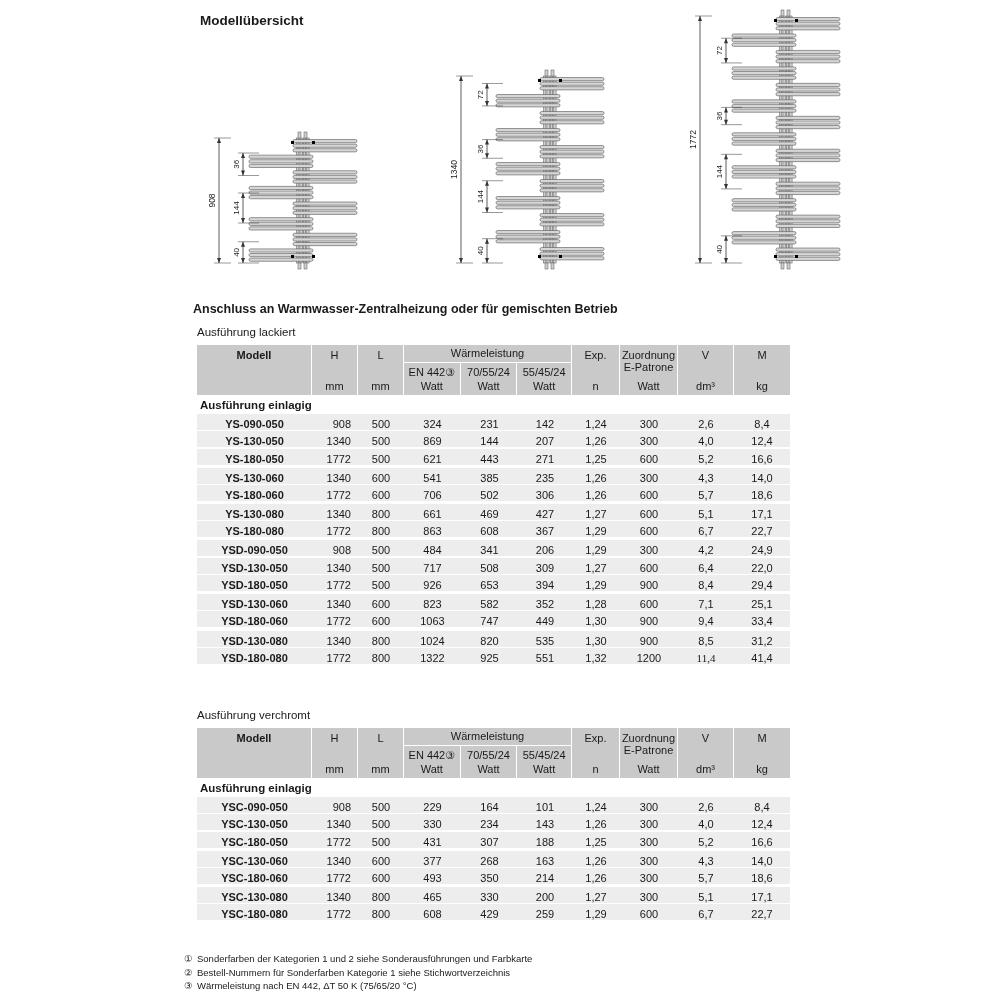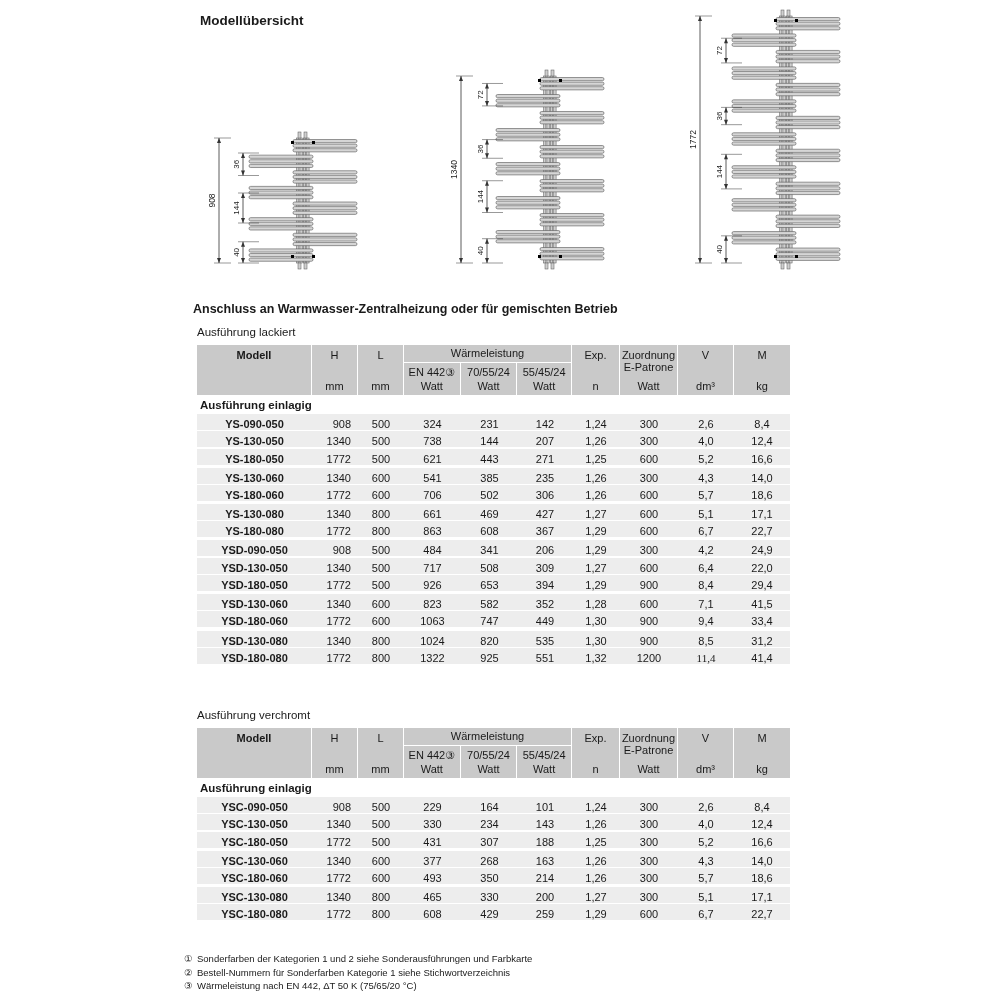--- a/index.html
+++ b/index.html
@@ -363,21 +363,21 @@
           <div class="tc" style="width: 54px;">142</div>
           <div class="tc" style="width: 48px;">1,24</div>
           <div class="tc" style="width: 58px;">300</div>
           <div class="tc" style="width: 56px;">2,6</div>
           <div class="tc" style="width: 56px;">8,4</div>
         </div>
         <div class="trow">
           <div class="tc model" style="width: 115px;">YS-130-050</div>
           <div class="tc ralign" style="width: 46px;">1340</div>
           <div class="tc" style="width: 46px;">500</div>
-          <div class="tc" style="width: 57px;">738</div>
+          <div class="tc" style="width: 57px;">869</div>
           <div class="tc" style="width: 57px;">144</div>
           <div class="tc" style="width: 54px;">207</div>
           <div class="tc" style="width: 48px;">1,26</div>
           <div class="tc" style="width: 58px;">300</div>
           <div class="tc" style="width: 56px;">4,0</div>
           <div class="tc" style="width: 56px;">12,4</div>
         </div>
         <div class="trow">
           <div class="tc model" style="width: 115px;">YS-180-050</div>
           <div class="tc ralign" style="width: 46px;">1772</div>
@@ -485,21 +485,21 @@
         <div class="trow">
           <div class="tc model" style="width: 115px;">YSD-130-060</div>
           <div class="tc ralign" style="width: 46px;">1340</div>
           <div class="tc" style="width: 46px;">600</div>
           <div class="tc" style="width: 57px;">823</div>
           <div class="tc" style="width: 57px;">582</div>
           <div class="tc" style="width: 54px;">352</div>
           <div class="tc" style="width: 48px;">1,28</div>
           <div class="tc" style="width: 58px;">600</div>
           <div class="tc" style="width: 56px;">7,1</div>
-          <div class="tc" style="width: 56px;">41,5</div>
+          <div class="tc" style="width: 56px;">25,1</div>
         </div>
         <div class="trow">
           <div class="tc model" style="width: 115px;">YSD-180-060</div>
           <div class="tc ralign" style="width: 46px;">1772</div>
           <div class="tc" style="width: 46px;">600</div>
           <div class="tc" style="width: 57px;">1063</div>
           <div class="tc" style="width: 57px;">747</div>
           <div class="tc" style="width: 54px;">449</div>
           <div class="tc" style="width: 48px;">1,30</div>
           <div class="tc" style="width: 58px;">900</div>

